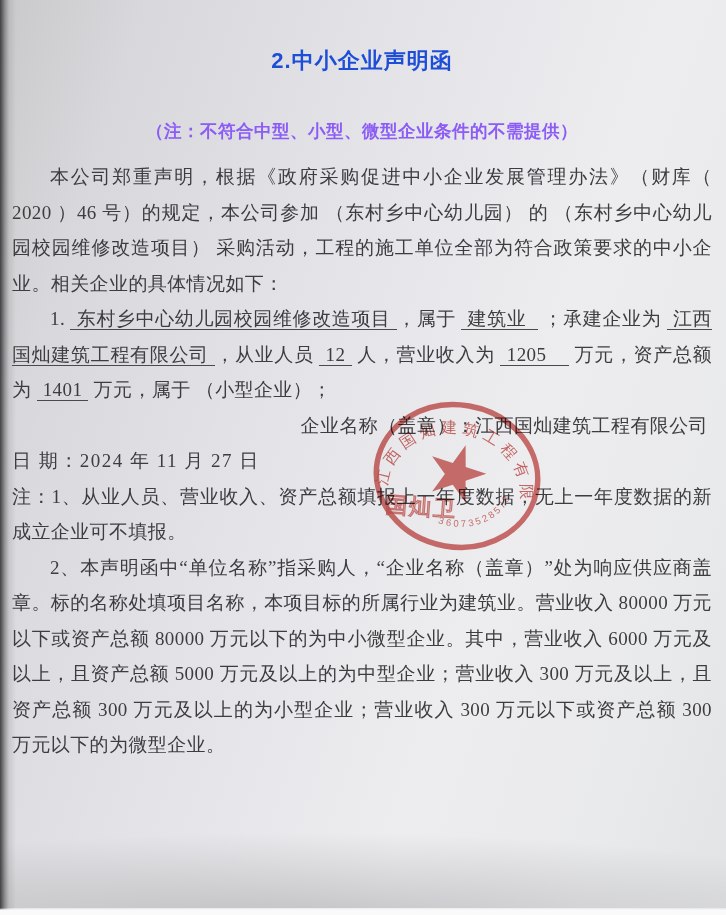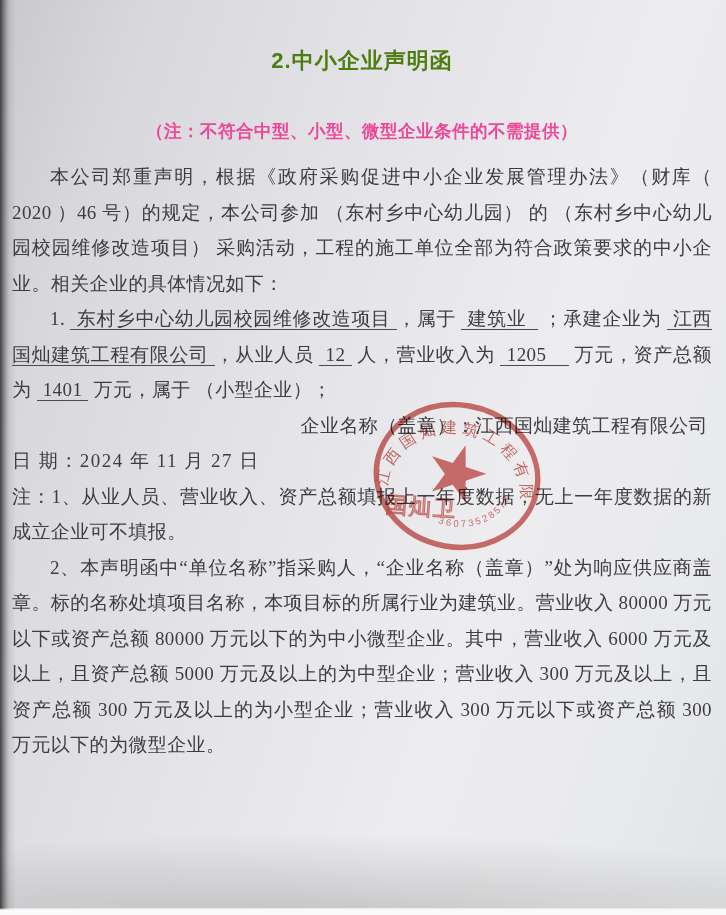--- a/index.html
+++ b/index.html
@@ -24,26 +24,26 @@
     pointer-events:none;z-index:4;
   }
   .edge-bottom{
     position:absolute;left:0;right:0;bottom:0;height:7px;
     background:linear-gradient(to top,#fafafa 0 5px,rgba(250,250,250,0));
     pointer-events:none;z-index:6;
   }
   .doc-title{
     margin:46px 0 0 0;text-align:center;
     font-family:"Liberation Sans","DejaVu Sans",sans-serif;
-    font-size:22px;font-weight:bold;color:#4d7c0f;letter-spacing:1px;line-height:30px;
+    font-size:22px;font-weight:bold;color:#1d4ed8;letter-spacing:1px;line-height:30px;
   }
   .doc-subtitle{
     margin:42px 0 0 0;text-align:center;
     font-family:"Liberation Sans","DejaVu Sans",sans-serif;
-    font-size:17.5px;font-weight:bold;color:#ec4899;line-height:26px;letter-spacing:.5px;
+    font-size:17.5px;font-weight:bold;color:#8b5cf6;line-height:26px;letter-spacing:.5px;
   }
   .doc-body{margin-top:15px;}
   .para{
     margin:0;font-size:19px;line-height:35.5px;color:#3d3d40;
     text-align:justify;text-justify:inter-ideograph;letter-spacing:.4px;
   }
   .indent{text-indent:2em;}
   .note{text-indent:0;}
   .sig-right{text-align:right;text-indent:0;padding-right:4px;}
   .sig-date{text-align:left;text-indent:0;padding-right:150px;letter-spacing:1.5px;}

